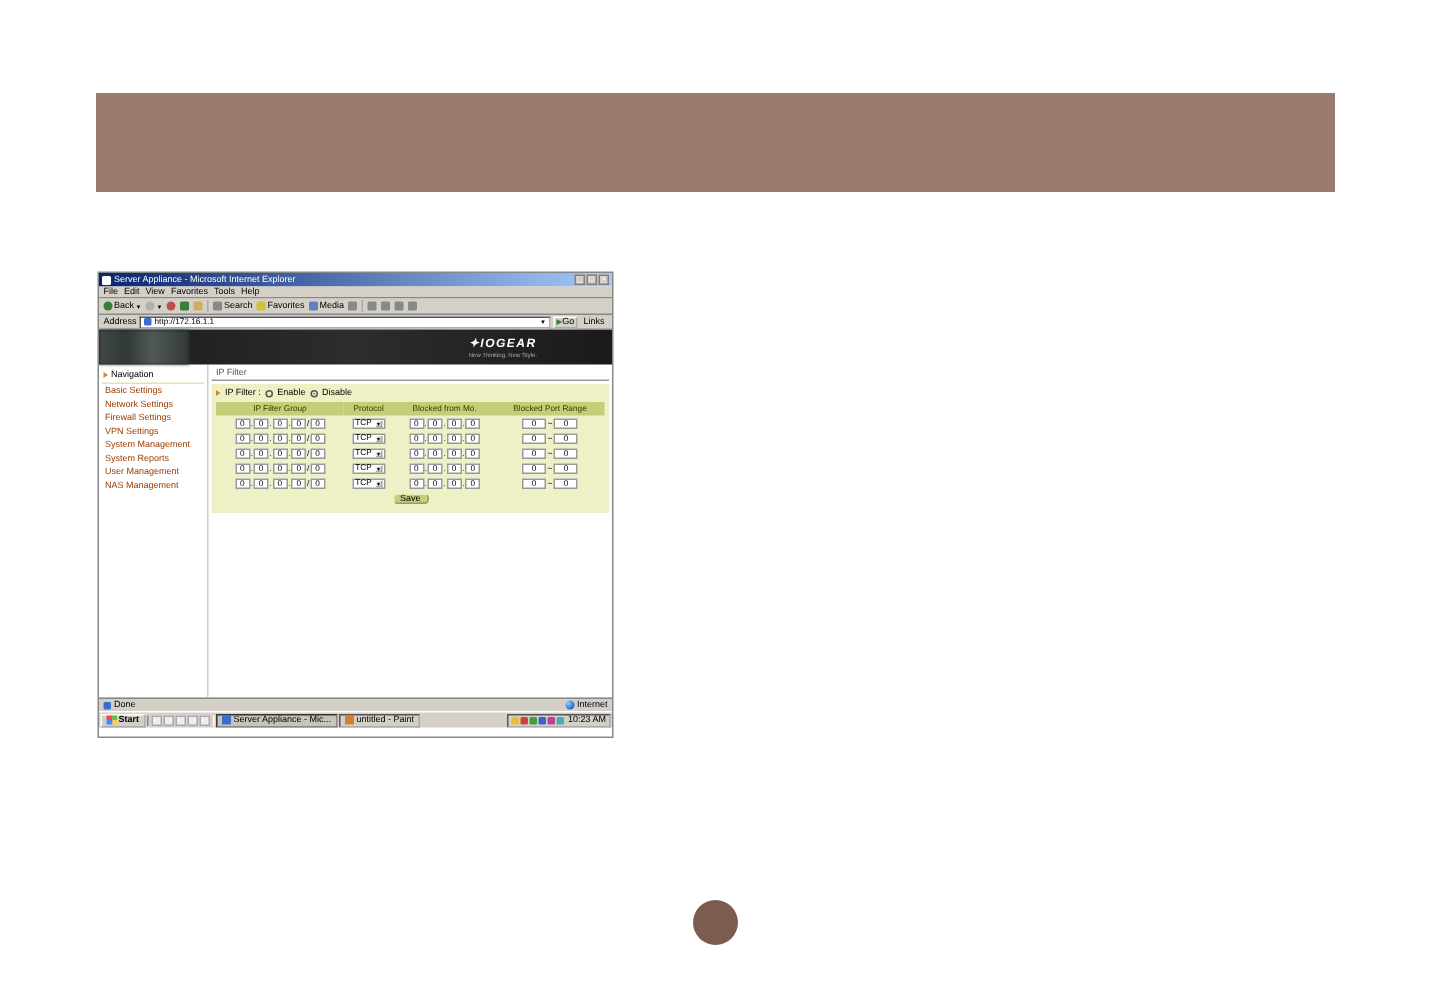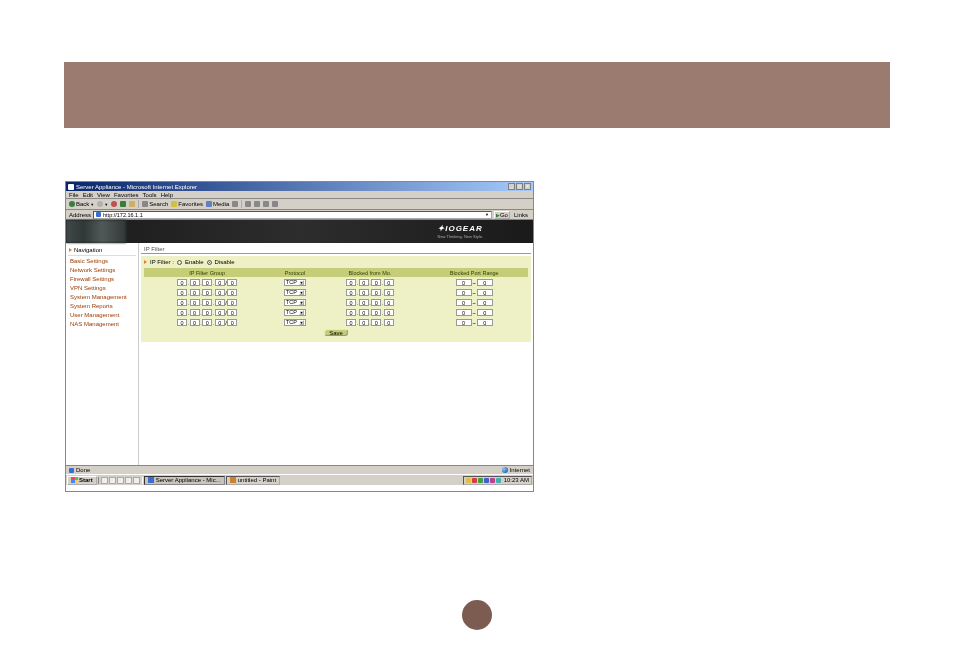--- a/index.html
+++ b/index.html
@@ -16,21 +16,21 @@
     left: 64px;
     top: 62px;
     width: 826px;
     height: 66px;
     background: #9b7b6f;
   }
   .screenshot {
     position: absolute;
     left: 65px;
     top: 181px;
-    width: 469px;
+    width: 344px;
     height: 311px;
     border: 1px solid #888;
     background: #ffffff;
     font-size: 6px;
     color: #000;
     overflow: hidden;
   }
   .titlebar {
     height: 9px;
     background: linear-gradient(90deg, #08246b, #a6cafc);

